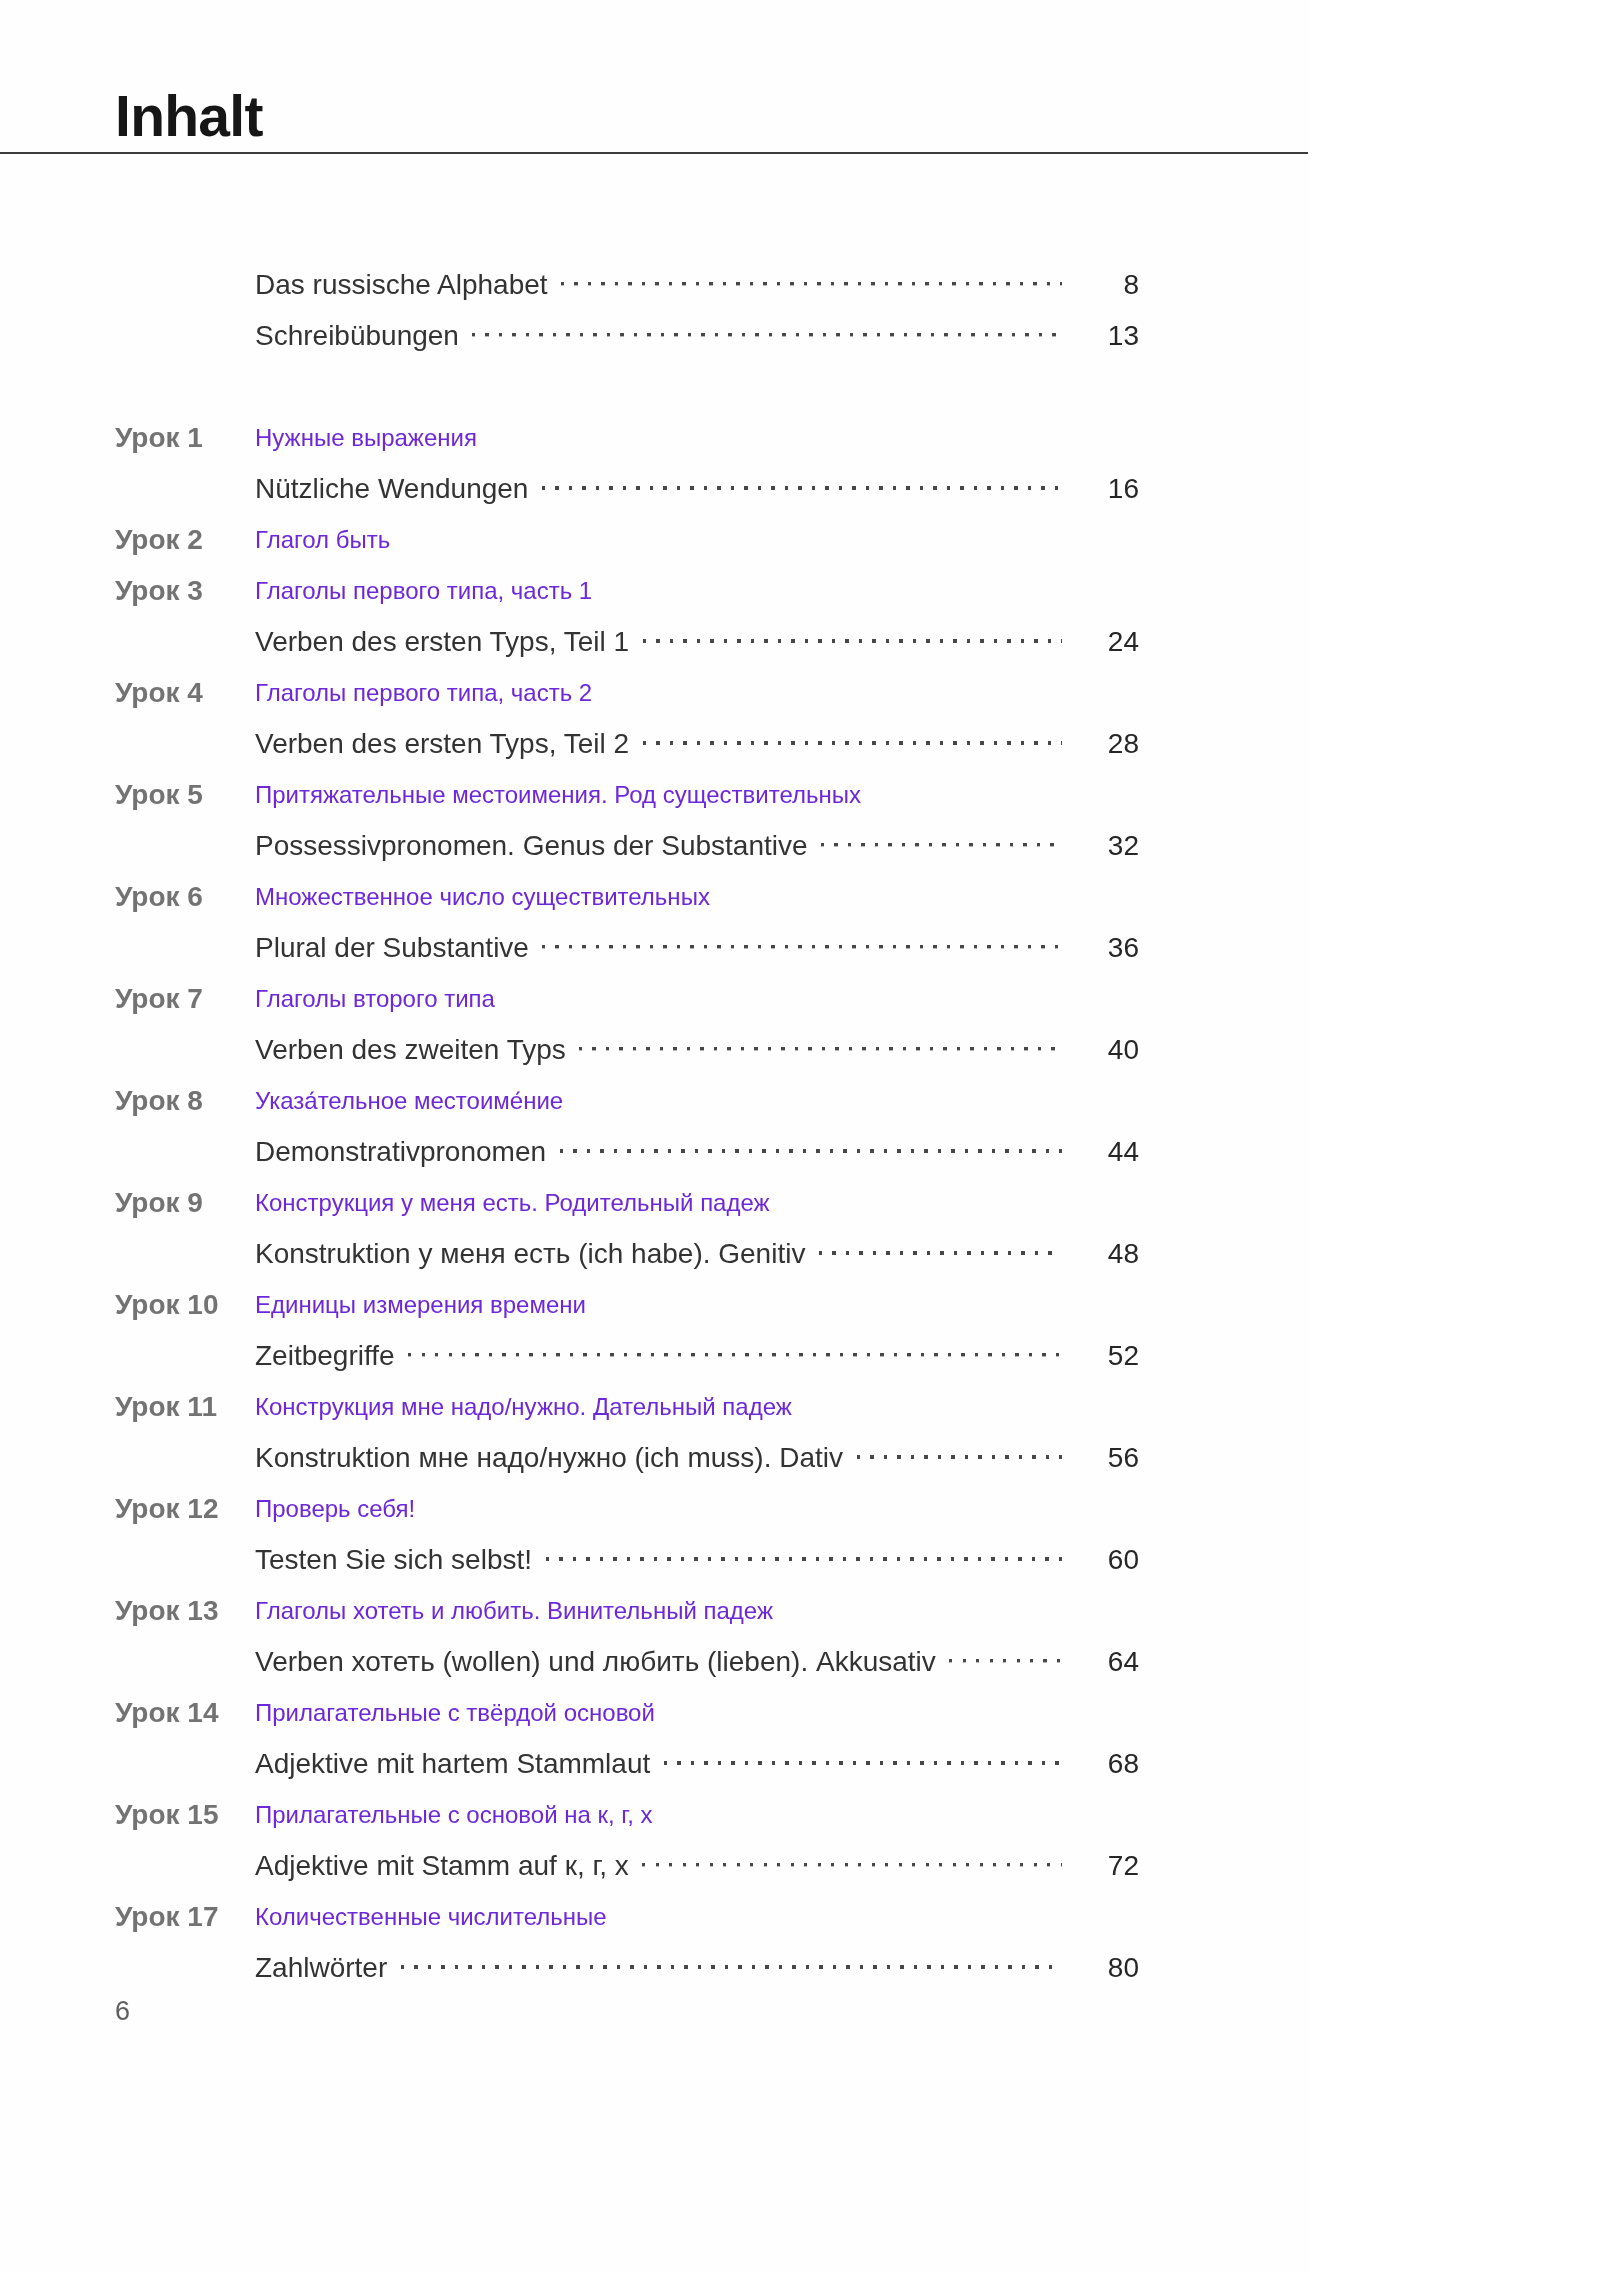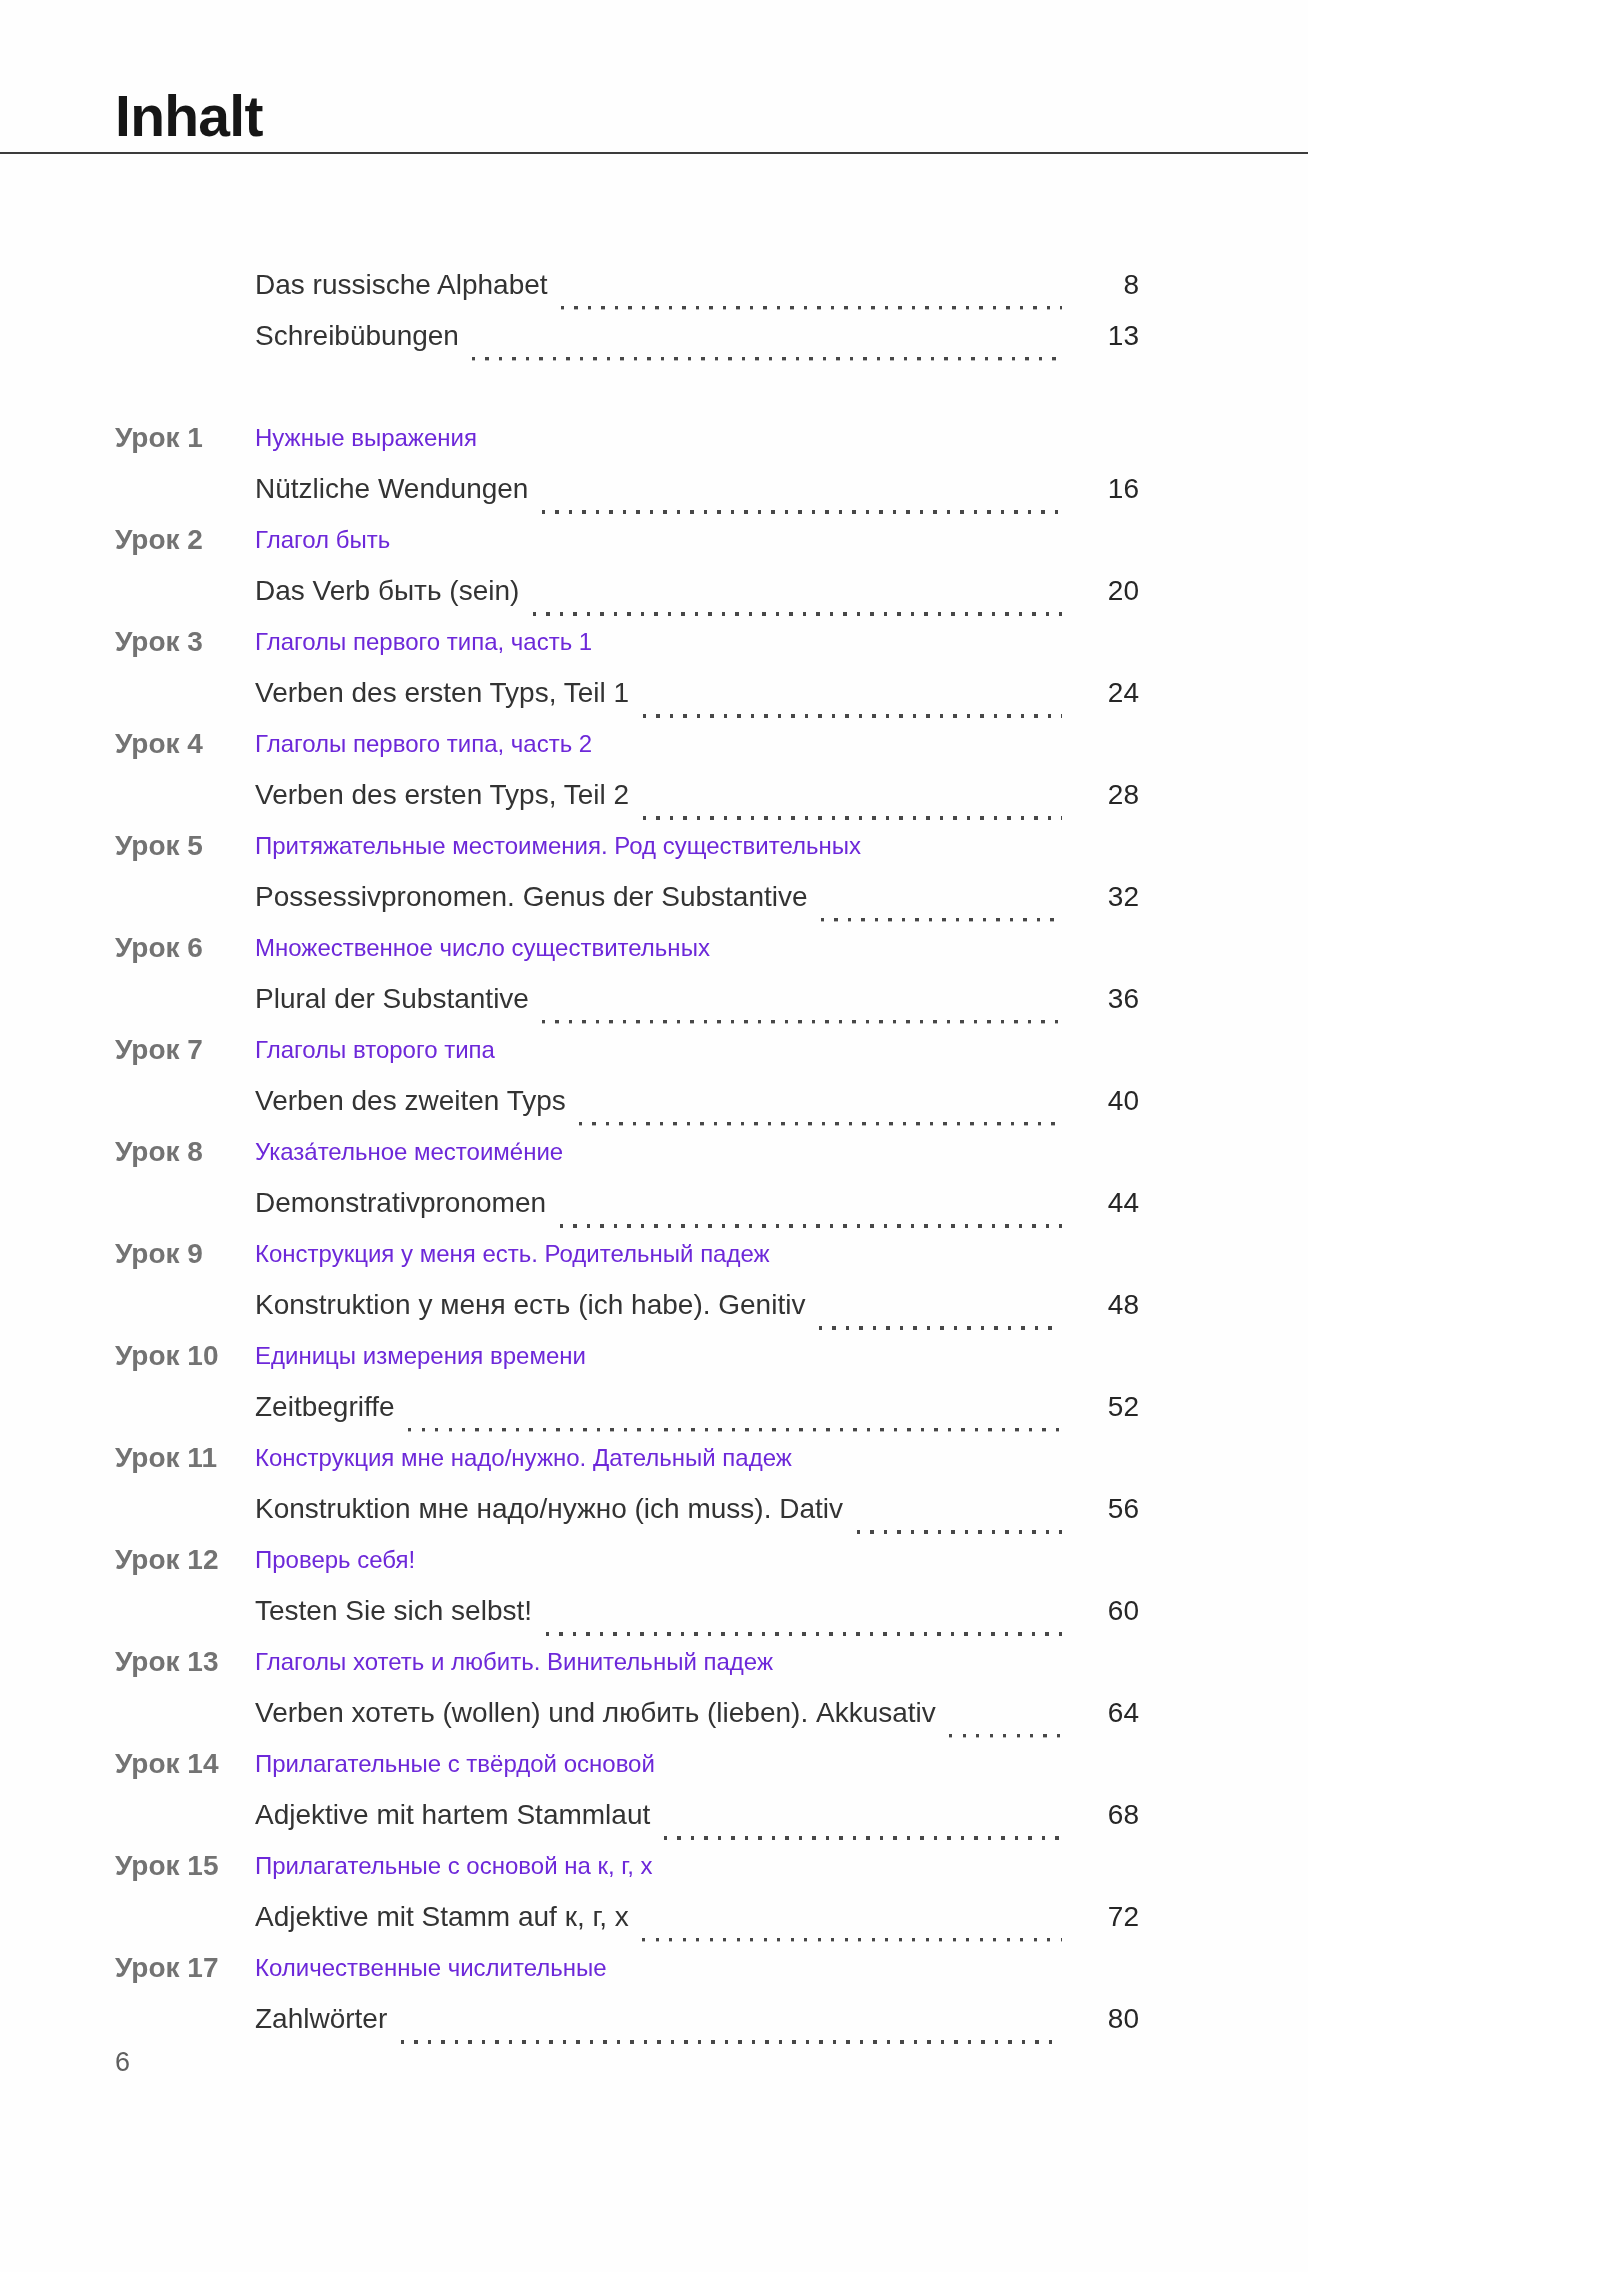--- a/index.html
+++ b/index.html
@@ -31,21 +31,21 @@
     width: 100%;
     height: 0;
     border-top: 2.7px solid #3c3c3c;
   }
   .toc {
     margin-top: 105px;
     padding: 0 169px 0 115px;
   }
   .row {
     display: flex;
-    align-items: flex-end;
+    align-items: center;
     height: 51px;
     white-space: nowrap;
   }
   .row > span {
     line-height: 51px;
   }
   .label-col {
     flex: 0 0 140px;
     font-size: 28px;
     font-weight: 700;
@@ -126,26 +126,20 @@
       <span class="leader"></span>
       <span class="pagenum">16</span>
     </div>
   </div>
 
   <div class="lesson-block">
     <div class="row">
       <span class="label-col">Урок 2</span>
       <span class="title-ru">Глагол быть</span>
     </div>
-    <div class="row">
-      <span class="label-col"></span>
-      <span class="subtitle-de">Das Verb быть (sein)</span>
-      <span class="leader"></span>
-      <span class="pagenum">20</span>
-    </div>
   </div>
 
   <div class="lesson-block">
     <div class="row">
       <span class="label-col">Урок 3</span>
       <span class="title-ru">Глаголы первого типа, часть 1</span>
     </div>
     <div class="row">
       <span class="label-col"></span>
       <span class="subtitle-de">Verben des ersten Typs, Teil 1</span>

